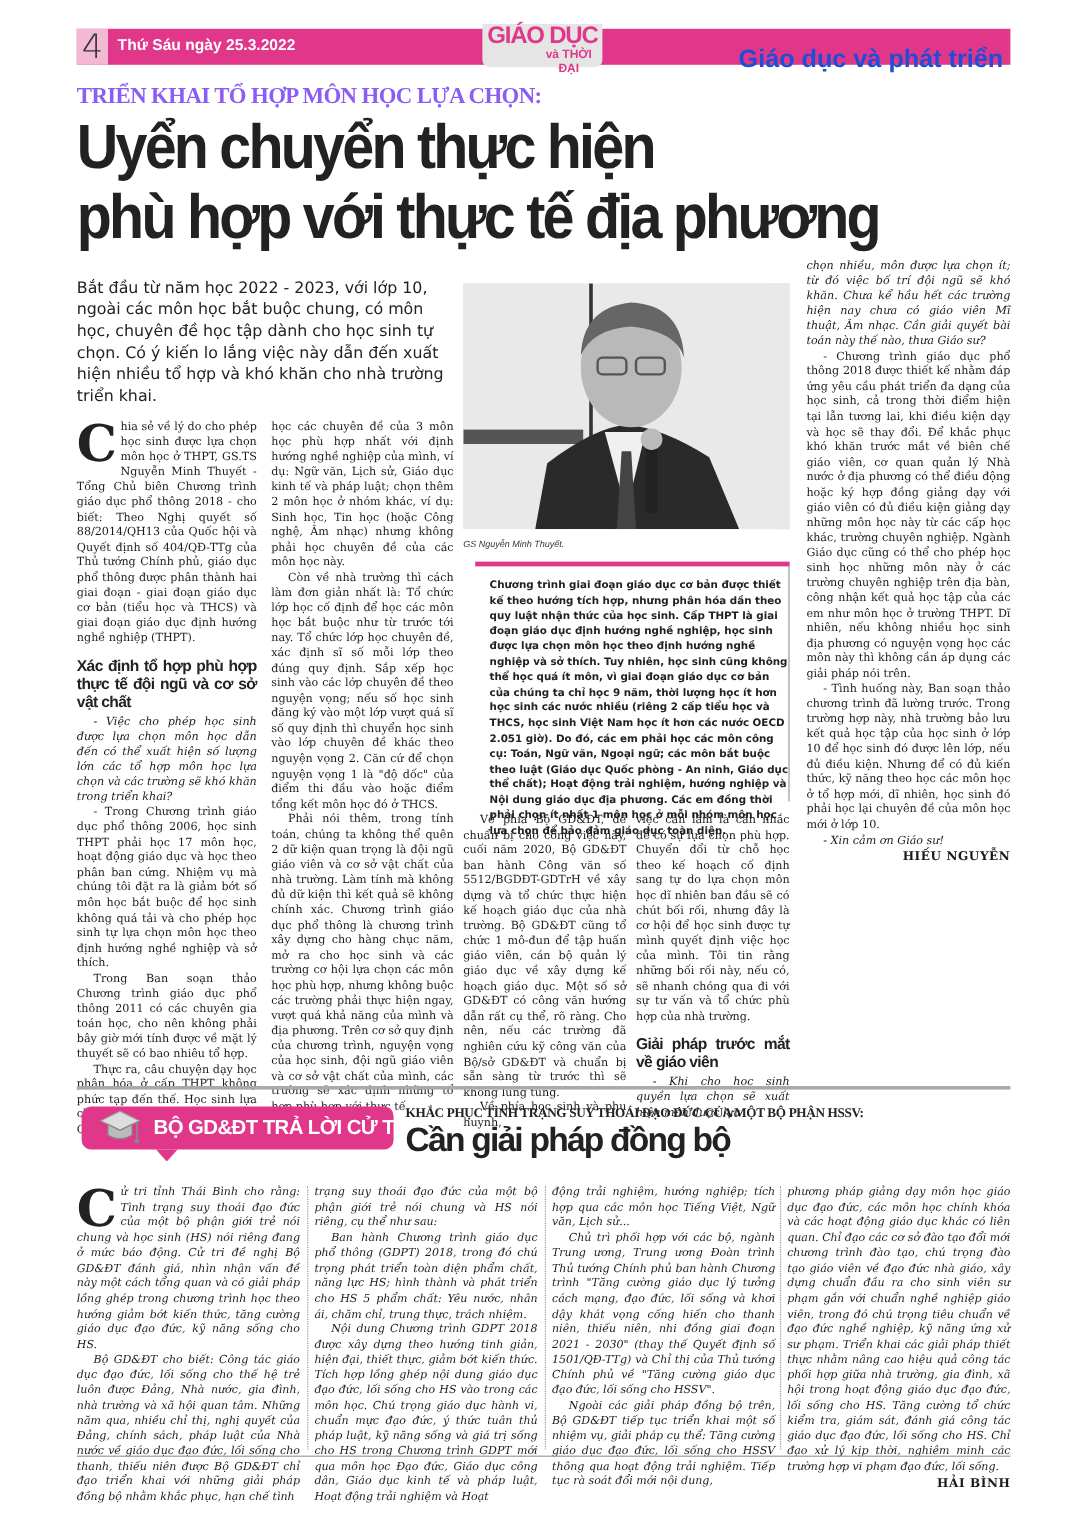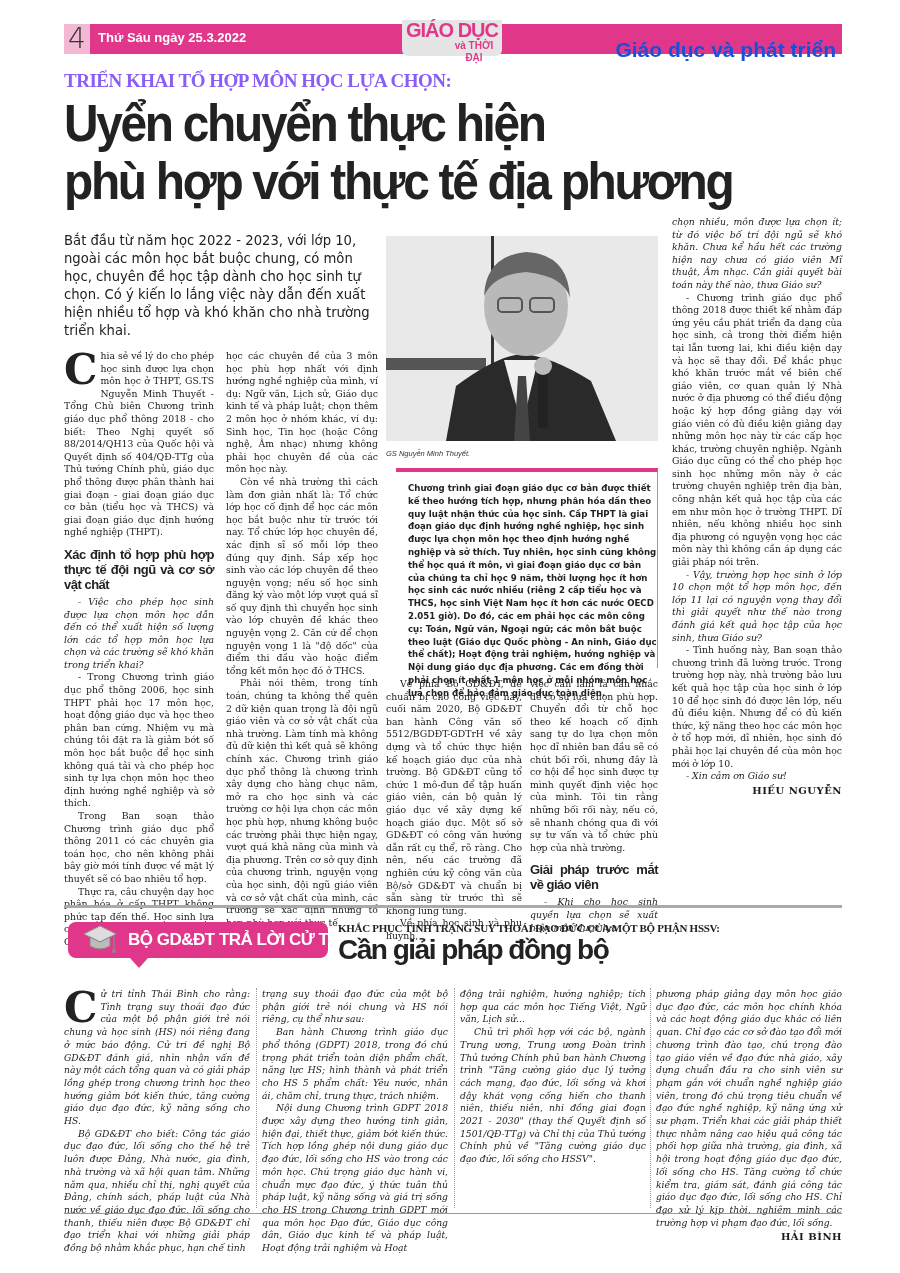--- a/index.html
+++ b/index.html
@@ -112,21 +112,20 @@
 
 <div class="abs col c4">
   <p class="noind">việc cần làm là cân nhắc để có sự lựa chọn phù hợp. Chuyển đổi từ chỗ học theo kế hoạch cố định sang tự do lựa chọn môn học dĩ nhiên ban đầu sẽ có chút bối rối, nhưng đây là cơ hội để học sinh được tự mình quyết định việc học của mình. Tôi tin rằng những bối rối này, nếu có, sẽ nhanh chóng qua đi với sự tư vấn và tổ chức phù hợp của nhà trường.</p>
   <div class="sub">Giải pháp trước mắt về giáo viên</div>
   <p class="it">- Khi cho học sinh quyền lựa chọn sẽ xuất hiện môn được lựa</p>
 </div>
 
 <div class="abs col c5">
   <p class="it noind">chọn nhiều, môn được lựa chọn ít; từ đó việc bố trí đội ngũ sẽ khó khăn. Chưa kể hầu hết các trường hiện nay chưa có giáo viên Mĩ thuật, Âm nhạc. Cần giải quyết bài toán này thế nào, thưa Giáo sư?</p>
   <p>- Chương trình giáo dục phổ thông 2018 được thiết kế nhằm đáp ứng yêu cầu phát triển đa dạng của học sinh, cả trong thời điểm hiện tại lẫn tương lai, khi điều kiện dạy và học sẽ thay đổi. Để khắc phục khó khăn trước mắt về biên chế giáo viên, cơ quan quản lý Nhà nước ở địa phương có thể điều động hoặc ký hợp đồng giảng dạy với giáo viên có đủ điều kiện giảng dạy những môn học này từ các cấp học khác, trường chuyên nghiệp. Ngành Giáo dục cũng có thể cho phép học sinh học những môn này ở các trường chuyên nghiệp trên địa bàn, công nhận kết quả học tập của các em như môn học ở trường THPT. Dĩ nhiên, nếu không nhiều học sinh địa phương có nguyện vọng học các môn này thì không cần áp dụng các giải pháp nói trên.</p>
-  <p class="it">- Vậy, trường hợp học sinh ở lớp 10 chọn một tổ hợp môn học, đến lớp 11 lại có nguyện vọng thay đổi thì giải quyết như thế nào trong đánh giá kết quả học tập của học sinh, thưa Giáo sư?</p>
   <p>- Tình huống này, Ban soạn thảo chương trình đã lường trước. Trong trường hợp này, nhà trường bảo lưu kết quả học tập của học sinh ở lớp 10 để học sinh đó được lên lớp, nếu đủ điều kiện. Nhưng để có đủ kiến thức, kỹ năng theo học các môn học ở tổ hợp mới, dĩ nhiên, học sinh đó phải học lại chuyên đề của môn học mới ở lớp 10.</p>
   <p class="it">- Xin cảm ơn Giáo sư!</p>
   <div class="byline">HIẾU NGUYỄN</div>
 </div>
 
 <div class="abs sep"></div>
 
 <div class="abs badge"></div>
 <div class="abs badge-tail"></div>
 <svg class="abs cap-icon" viewBox="0 0 40 40">
@@ -146,19 +145,20 @@
 <div class="abs vrule" style="left:256px;top:988px;height:220px;"></div>
 <div class="abs bc b2">
   <p style="text-indent:0">trạng suy thoái đạo đức của một bộ phận giới trẻ nói chung và HS nói riêng, cụ thể như sau:</p>
   <p>Ban hành Chương trình giáo dục phổ thông (GDPT) 2018, trong đó chú trọng phát triển toàn diện phẩm chất, năng lực HS; hình thành và phát triển cho HS 5 phẩm chất: Yêu nước, nhân ái, chăm chỉ, trung thực, trách nhiệm.</p>
   <p>Nội dung Chương trình GDPT 2018 được xây dựng theo hướng tinh giản, hiện đại, thiết thực, giảm bớt kiến thức. Tích hợp lồng ghép nội dung giáo dục đạo đức, lối sống cho HS vào trong các môn học. Chú trọng giáo dục hành vi, chuẩn mực đạo đức, ý thức tuân thủ pháp luật, kỹ năng sống và giá trị sống cho HS trong Chương trình GDPT mới qua môn học Đạo đức, Giáo dục công dân, Giáo dục kinh tế và pháp luật, Hoạt động trải nghiệm và Hoạt</p>
 </div>
 <div class="abs vrule" style="left:454px;top:988px;height:220px;"></div>
 <div class="abs bc b3">
   <p style="text-indent:0">động trải nghiệm, hướng nghiệp; tích hợp qua các môn học Tiếng Việt, Ngữ văn, Lịch sử...</p>
   <p>Chủ trì phối hợp với các bộ, ngành Trung ương, Trung ương Đoàn trình Thủ tướng Chính phủ ban hành Chương trình "Tăng cường giáo dục lý tưởng cách mạng, đạo đức, lối sống và khơi dậy khát vọng cống hiến cho thanh niên, thiếu niên, nhi đồng giai đoạn 2021 - 2030" (thay thế Quyết định số 1501/QĐ-TTg) và Chỉ thị của Thủ tướng Chính phủ về "Tăng cường giáo dục đạo đức, lối sống cho HSSV".</p>
+  <p>Ngoài các giải pháp đồng bộ trên, Bộ GD&amp;ĐT tiếp tục triển khai một số nhiệm vụ, giải pháp cụ thể: Tăng cường giáo dục đạo đức, lối sống cho HSSV thông qua hoạt động trải nghiệm. Tiếp tục rà soát đổi mới nội dung,</p>
 </div>
 <div class="abs vrule" style="left:650px;top:988px;height:220px;"></div>
 <div class="abs bc b4">
   <p style="text-indent:0">phương pháp giảng dạy môn học giáo dục đạo đức, các môn học chính khóa và các hoạt động giáo dục khác có liên quan. Chỉ đạo các cơ sở đào tạo đổi mới chương trình đào tạo, chú trọng đào tạo giáo viên về đạo đức nhà giáo, xây dựng chuẩn đầu ra cho sinh viên sư phạm gắn với chuẩn nghề nghiệp giáo viên, trong đó chú trọng tiêu chuẩn về đạo đức nghề nghiệp, kỹ năng ứng xử sư phạm. Triển khai các giải pháp thiết thực nhằm nâng cao hiệu quả công tác phối hợp giữa nhà trường, gia đình, xã hội trong hoạt động giáo dục đạo đức, lối sống cho HS. Tăng cường tổ chức kiểm tra, giám sát, đánh giá công tác giáo dục đạo đức, lối sống cho HS. Chỉ đạo xử lý kịp thời, nghiêm minh các trường hợp vi phạm đạo đức, lối sống.</p>
   <div class="byline">HẢI BÌNH</div>
 </div>
 <div class="abs bsep" style="left:64px;width:778px;top:1213px;"></div>
 
 </body></html>

